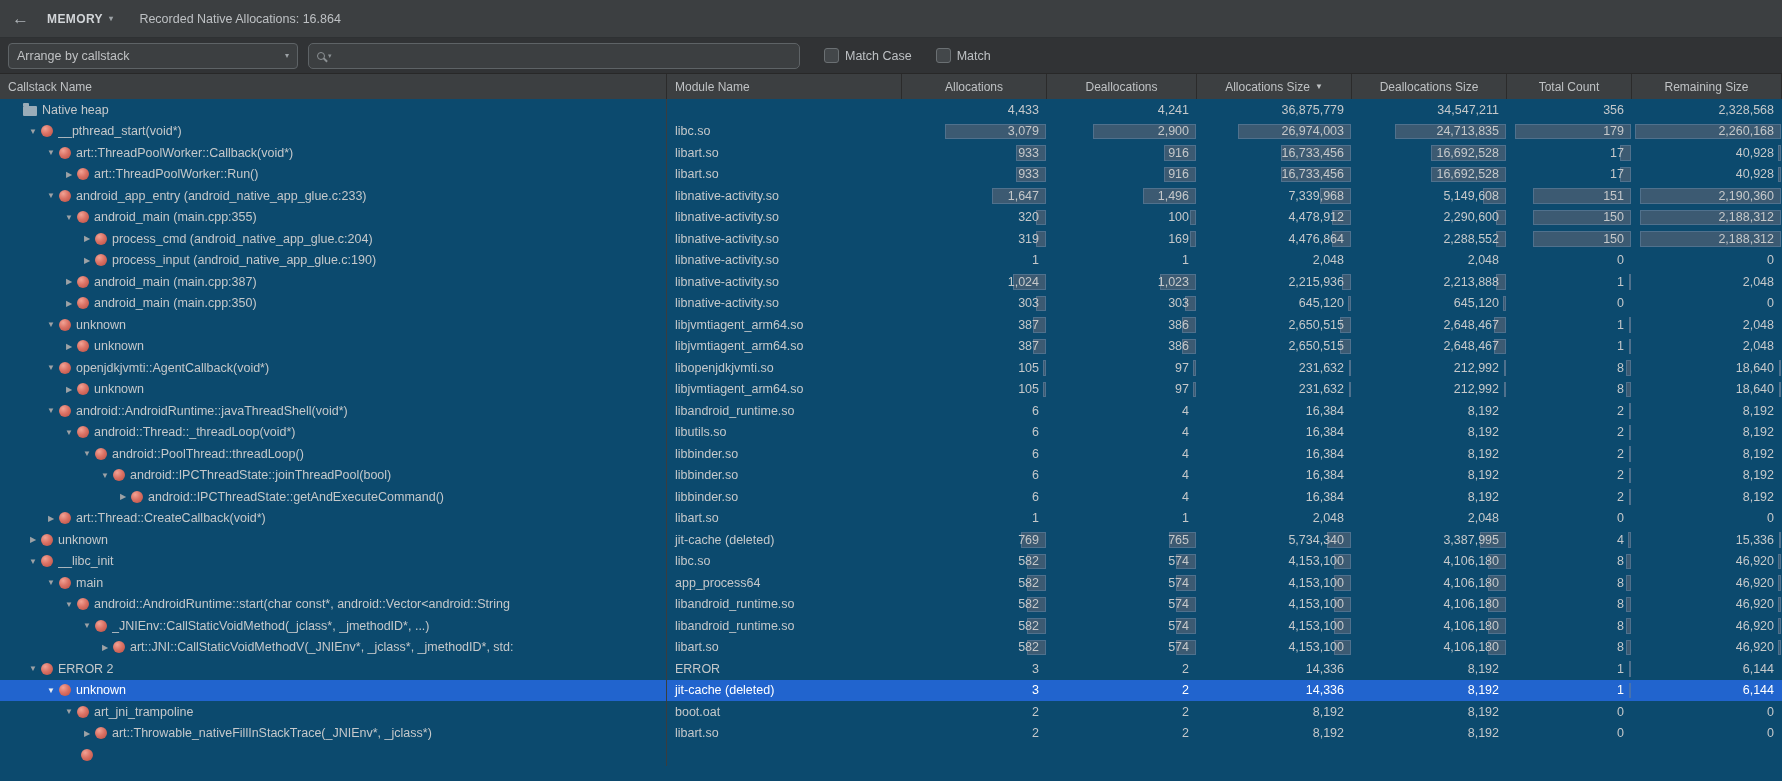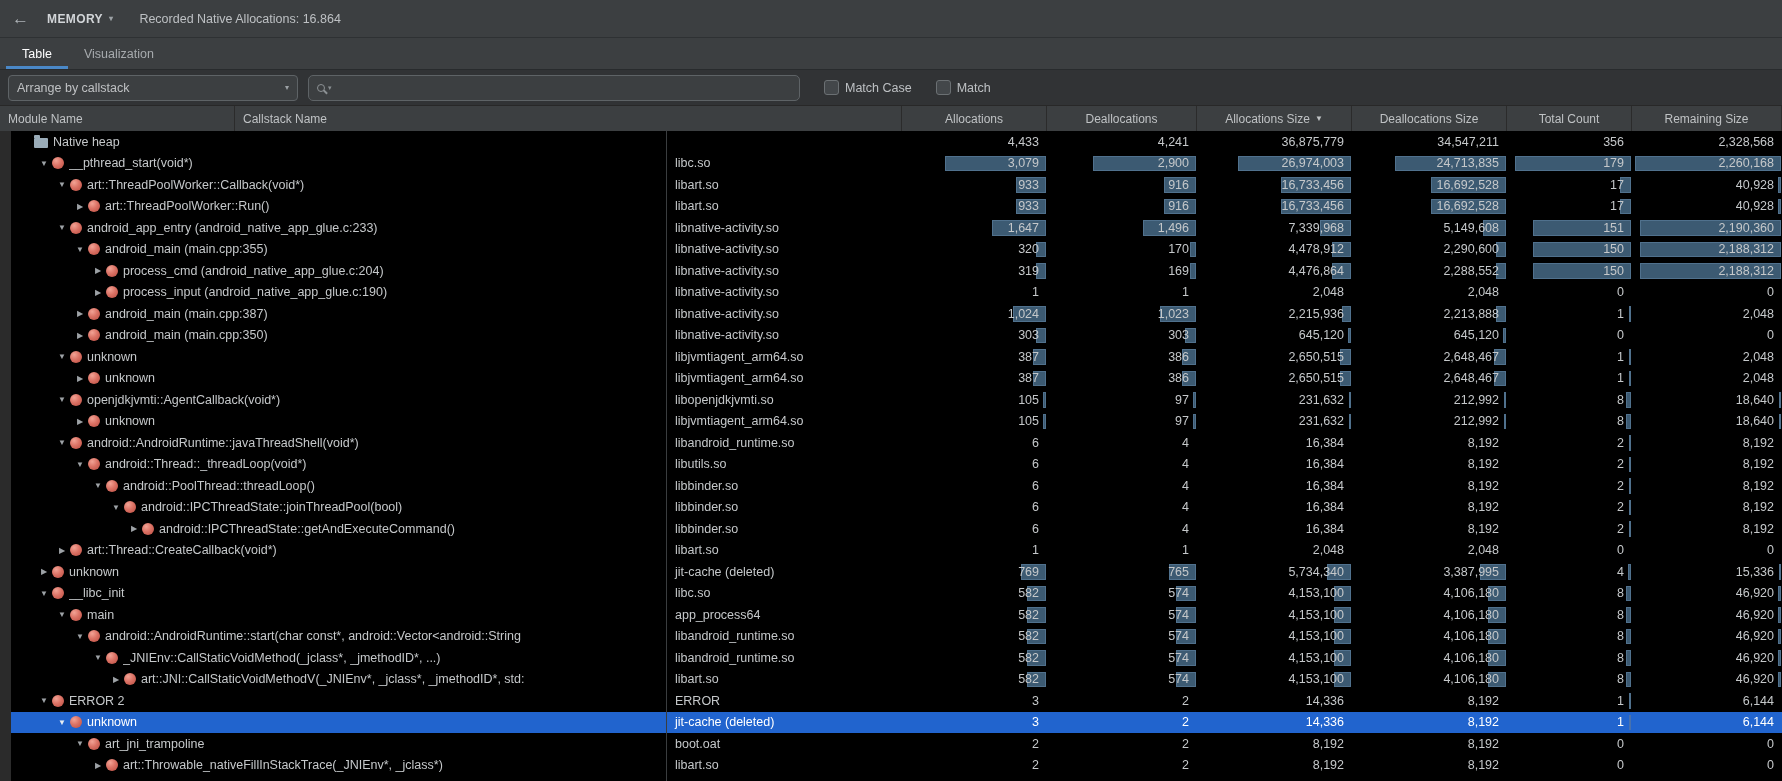--- a/index.html
+++ b/index.html
@@ -55,21 +55,21 @@
   .col-name { flex:1 1 auto; min-width:0; }
   .col-module { width:235px; flex:none; }
   .col-allocations { width:145px; flex:none; }
   .col-deallocations { width:150px; flex:none; }
   .col-allocations_size { width:155px; flex:none; }
   .col-deallocations_size { width:155px; flex:none; }
   .col-total_count { width:125px; flex:none; }
   .col-remaining_size { width:150px; flex:none; }
 
   
-  .tbody { flex:1 1 auto; overflow:hidden; background:#000000;margin-left:11px; }
+  .tbody { flex:1 1 auto; overflow:hidden; background:#0c4a6e; }
   .row { display:flex; align-items:stretch; height:21.5px; font-size:12.5px;
     color:#C5C8CA; cursor:default; }
   .row.selected { background:#2164CE; color:#FFFFFF; }
   .cell { display:flex; align-items:center; overflow:hidden; white-space:nowrap; }
   .cell.col-name { border-right:1px solid #3A3D3F; }
   .cell.col-module { padding-left:8px; }
   .numcell { position:relative; justify-content:flex-end; padding-right:8px; }
   .bar { position:absolute; right:1px; top:3px; bottom:3px; background:#3C5A72;
     border:1px solid rgba(130,170,205,0.30); }
   .row.selected .bar { background:rgba(10,34,70,0.45); border-color:rgba(160,195,230,0.35); }
@@ -92,24 +92,20 @@
 
   <div class="topbar">
     <span class="back">←</span>
     <span class="profiler-select">
       <span>MEMORY</span>
       <span class="caret">▾</span>
     </span>
     <span class="session">Recorded Native Allocations: 16.864</span>
   </div>
 
-  <div class="tabs">
-      <div class="tab selected">Table</div>
-      <div class="tab">Visualization</div>
-    </div>
 
   <div class="toolbar">
     <div class="combo">
       <span>Arrange by callstack</span>
       <span class="caret">▾</span>
     </div>
     <div class="searchbox">
       <span class="mag"></span>
       <span class="mag-caret">▾</span>
       <input placeholder="" style="">
@@ -118,25 +114,25 @@
       <span class="box"></span>
       <span>Match Case</span>
     </label>
     <label class="check">
       <span class="box"></span>
       <span>Match</span>
     </label>
   </div>
 
   <div class="thead">
+      <div class="hcell col-name">
+        <span>Callstack Name</span>
+      </div>
       <div class="hcell col-module">
         <span>Module Name</span>
-      </div>
-      <div class="hcell col-name">
-        <span>Callstack Name</span>
       </div>
       <div class="hcell col-allocations num-h">
         <span>Allocations</span>
       </div>
       <div class="hcell col-deallocations num-h">
         <span>Deallocations</span>
       </div>
       <div class="hcell col-allocations_size num-h">
         <span>Allocations Size</span>
         <span class="sort-arrow">▼</span>
@@ -313,21 +309,21 @@
           <span class="alloc-icon"></span>
           <span class="cname">android_main (main.cpp:355)</span>
         </div>
         <div class="cell col-module">libnative-activity.so</div>
         <div class="cell numcell col-allocations">
           <span class="bar" style="width: 7.2%;"></span>
           <span class="val">320</span>
         </div>
         <div class="cell numcell col-deallocations">
           <span class="bar" style="width: 4%;"></span>
-          <span class="val">170</span>
+          <span class="val">100</span>
         </div>
         <div class="cell numcell col-allocations_size">
           <span class="bar" style="width: 12.1%;"></span>
           <span class="val">4,478,912</span>
         </div>
         <div class="cell numcell col-deallocations_size">
           <span class="bar" style="width: 6.6%;"></span>
           <span class="val">2,290,600</span>
         </div>
         <div class="cell numcell col-total_count">

